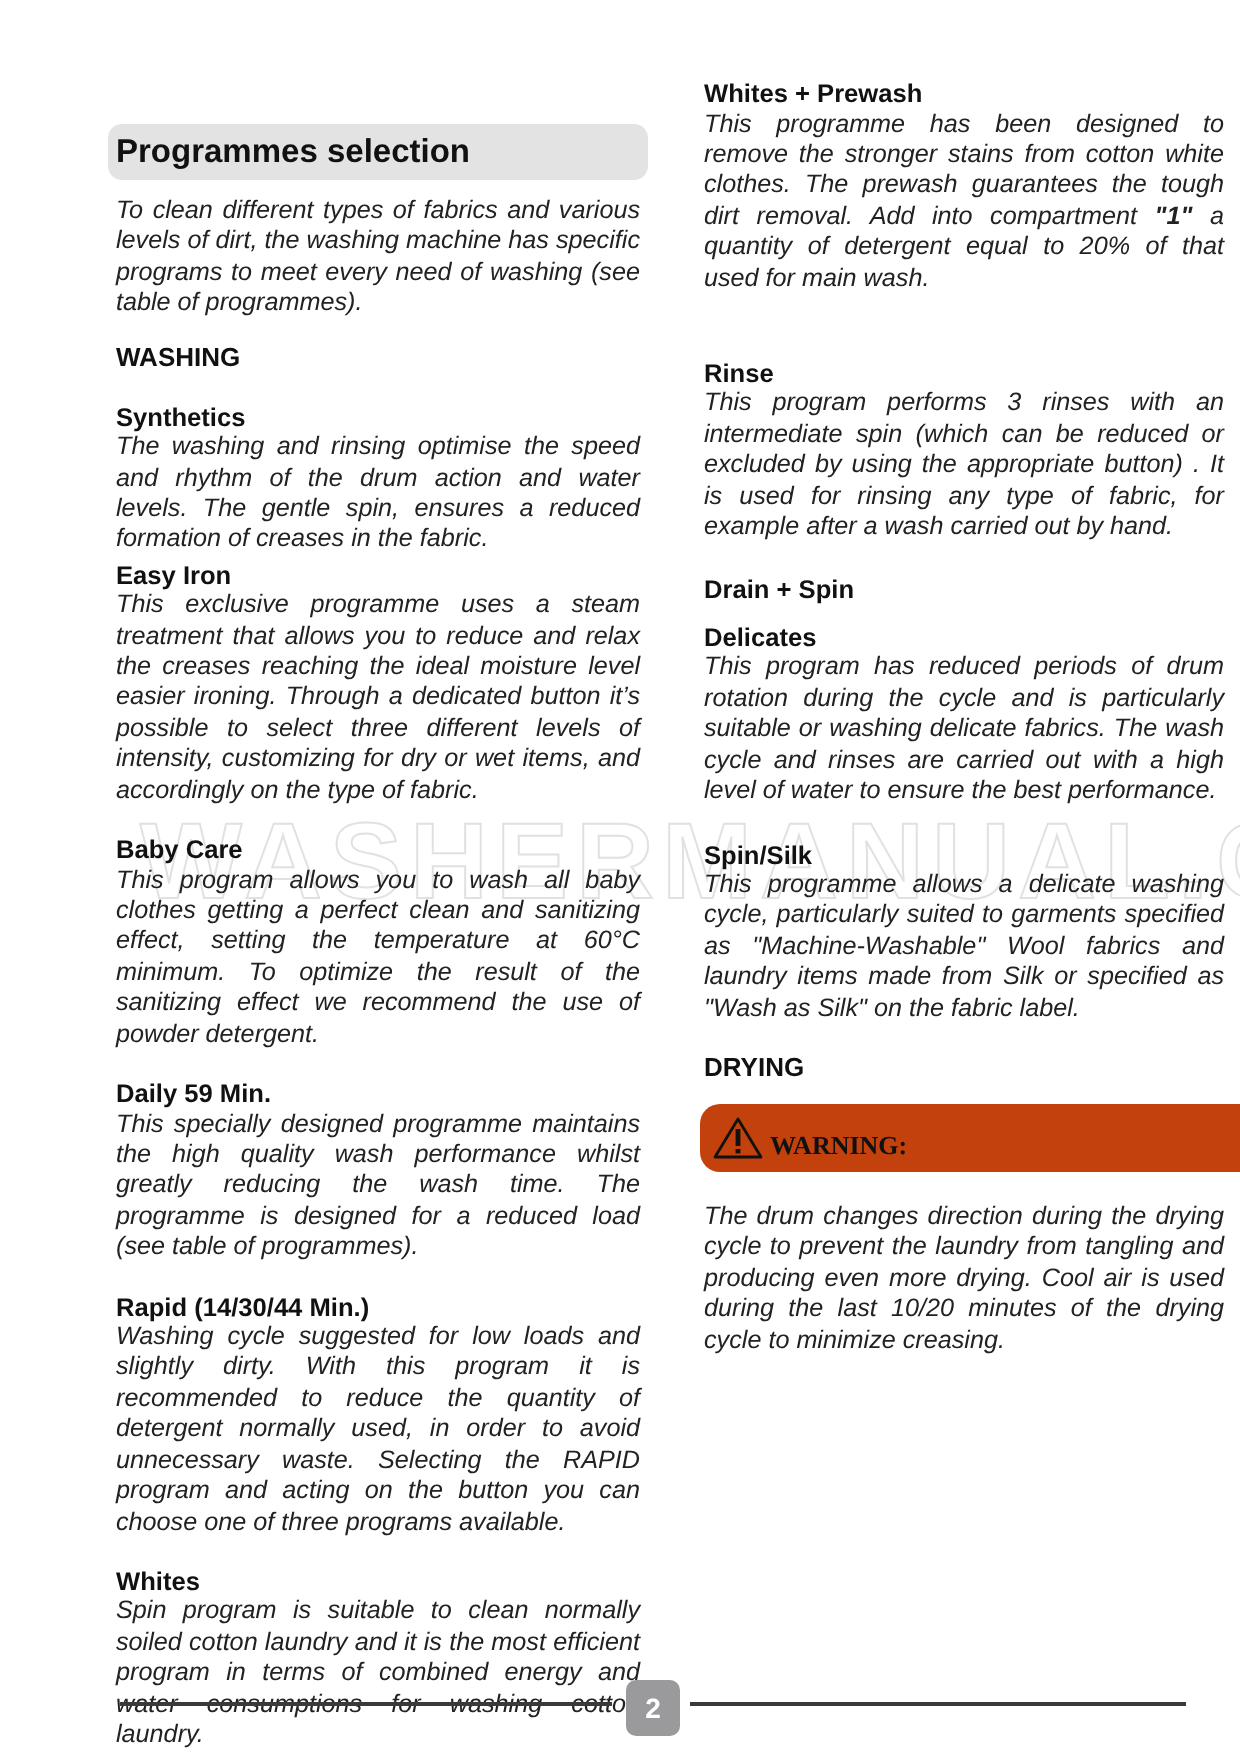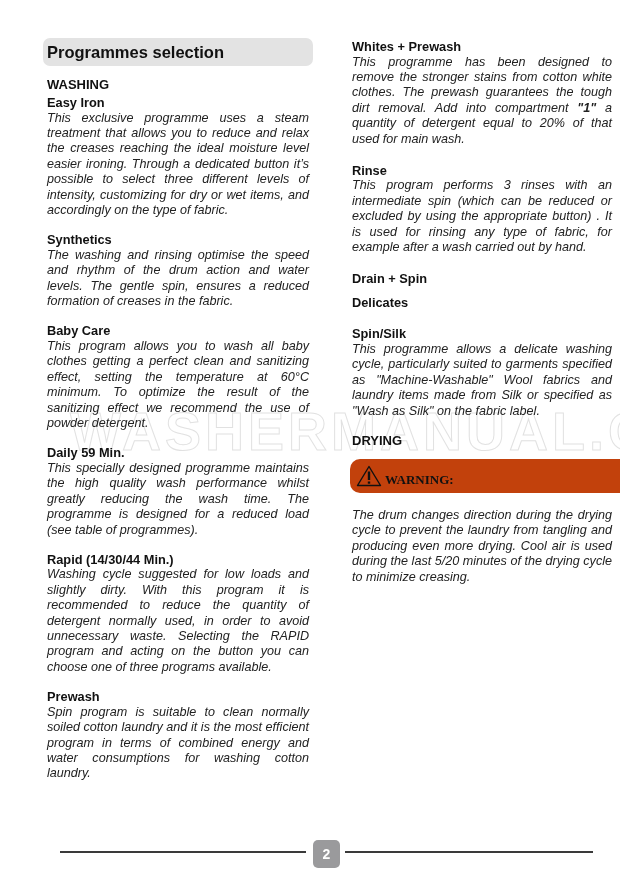--- a/index.html
+++ b/index.html
@@ -1,21 +1,21 @@
 <!DOCTYPE html>
 <html><head>
 <meta charset="utf-8">
 <style>
   html, body { margin: 0; padding: 0; background: #ffffff; }
   body {
     width: 620px; height: 880px; position: relative; overflow: hidden;
     font-family: "Liberation Sans", sans-serif; color: #1a1a1a;
   }
   .col { position: absolute; top: 38px; width: 262px; }
-  .col.left { left: 47px; }
+  .col.left { left: 58px; margin-top: 24px; }
   .col.right { left: 352px; width: 260px; }
 
   .title-box {
     background: #e3e3e3; border-radius: 7px;
     margin-left: -4px; width: 262px;
     padding: 4px 4px 4px 4px; height: 20px;
     font-weight: bold; font-size: 16.5px; line-height: 20px; color: #111;
     margin-bottom: 8px;
   }
   p, .para {
@@ -60,79 +60,81 @@
     white-space: nowrap; pointer-events: none;
   }
 </style>
 </head>
 <body>
 
 <div class="watermark">WASHERMANUAL.COM</div>
 
 <div class="col left">
   <div class="title-box">Programmes selection</div>
+  <p>To clean different types of fabrics and various levels of dirt, the washing machine has specific programs to meet every need of washing (see table of programmes).</p>
   <div class="section-head">WASHING</div>
 
+  <div class="prog gap-lg">
+    <div class="prog-title">Synthetics</div>
+    <p>The washing and rinsing optimise the speed and rhythm of the drum action and water levels. The gentle  spin, ensures a reduced formation of creases in the fabric.</p>
+  </div>
   <div class="prog first">
     <div class="prog-title">Easy Iron</div>
     <p>This exclusive programme uses a steam treatment that allows you to reduce and relax the creases reaching the ideal moisture level easier ironing. Through a dedicated button it’s possible to select three different levels of intensity, customizing for dry or wet items, and accordingly on the type of fabric.</p>
-  </div>
-  <div class="prog gap-lg">
-    <div class="prog-title">Synthetics</div>
-    <p>The washing and rinsing optimise the speed and rhythm of the drum action and water levels. The gentle  spin, ensures a reduced formation of creases in the fabric.</p>
   </div>
   <div class="prog gap-lg">
     <div class="prog-title">Baby Care</div>
     <p>This program allows you to wash all baby clothes getting a perfect clean and sanitizing effect, setting the temperature at 60°C minimum. To optimize the result of the sanitizing effect we recommend the use of powder detergent.</p>
   </div>
   <div class="prog gap-lg">
     <div class="prog-title">Daily 59 Min.</div>
     <p>This specially designed programme maintains the high quality wash performance whilst greatly reducing the wash time. The programme is designed for a reduced load (see table of programmes).</p>
   </div>
   <div class="prog gap-lg">
     <div class="prog-title">Rapid (14/30/44 Min.)</div>
     <p>Washing cycle suggested for low loads and slightly dirty. With this program it is recommended to reduce the quantity of detergent  normally used,  in order to avoid unnecessary waste. Selecting the RAPID program and acting on the button you can choose one of three programs available.</p>
   </div>
   <div class="prog gap-lg">
-    <div class="prog-title">Prewash</div>
+    <div class="prog-title">Whites</div>
     <p>Spin program is suitable to clean normally soiled cotton laundry and it is the most efficient program in terms of combined energy and water consumptions for washing cotton laundry.</p>
   </div>
 </div>
 
 <div class="col right" style="top:39px;">
   <div class="prog first" style="margin-top:0">
     <div class="prog-title">Whites + Prewash</div>
     <p><span>This programme has been designed to remove the stronger stains from cotton white clothes. The prewash guarantees the tough dirt removal. Add into compartment </span><b>"1"</b><span> a quantity of detergent equal to 20% of that used for main wash.</span></p>
   </div>
-  <div class="prog" style="margin-top:16px">
+  <div class="prog" style="margin-top:32px">
     <div class="prog-title">Rinse</div>
     <p>This program performs 3 rinses with an intermediate spin (which can be reduced or excluded by using the appropriate button) . It is used for rinsing any type of fabric, for example after a wash carried out by hand.</p>
   </div>
   <div class="prog" style="margin-top:16px">
     <div class="prog-title">Drain + Spin</div>
   </div>
   <div class="prog" style="">
     <div class="prog-title">Delicates</div>
+    <p>This  program has reduced periods of drum rotation during the cycle and is particularly suitable or washing  delicate fabrics. The wash cycle and rinses are carried out with a high level of water to ensure the best performance.</p>
   </div>
   <div class="prog" style="margin-top:16px">
     <div class="prog-title">Spin/Silk</div>
     <p>This programme allows a delicate washing cycle, particularly suited to garments specified as "Machine-Washable" Wool fabrics and laundry items made from Silk or specified as "Wash as Silk" on the fabric label.</p>
   </div>
 
   <div class="section-head" style="margin-top:14px">DRYING</div>
 
   <div class="warning-box">
     <div class="warn-head">
       <svg width="26" height="22" viewBox="0 0 26 22">
         <path d="M13 1.5 L24.5 20.5 L1.5 20.5 Z" fill="none" stroke="#111" stroke-width="1.4" stroke-linejoin="round"></path>
         <rect x="11.8" y="6.5" width="2.4" height="8.5" fill="#111"></rect>
         <rect x="11.8" y="16.5" width="2.4" height="2.2" fill="#111"></rect>
       </svg>
       <span>WARNING:</span>
     </div>
   </div>
 
-  <p style="margin-top:15px">The drum changes direction during the drying cycle to prevent the laundry from tangling and producing even more drying. Cool air is used during the last 5/20 minutes of the drying cycle to minimize creasing.</p>
+  <p style="margin-top:15px">The drum changes direction during the drying cycle to prevent the laundry from tangling and producing even more drying. Cool air is used during the last 10/20 minutes of the drying cycle to minimize creasing.</p>
 </div>
 
 <div class="footer-line-left"></div>
 <div class="page-num">2</div>
 <div class="footer-line-right"></div>
 
 </body></html>

